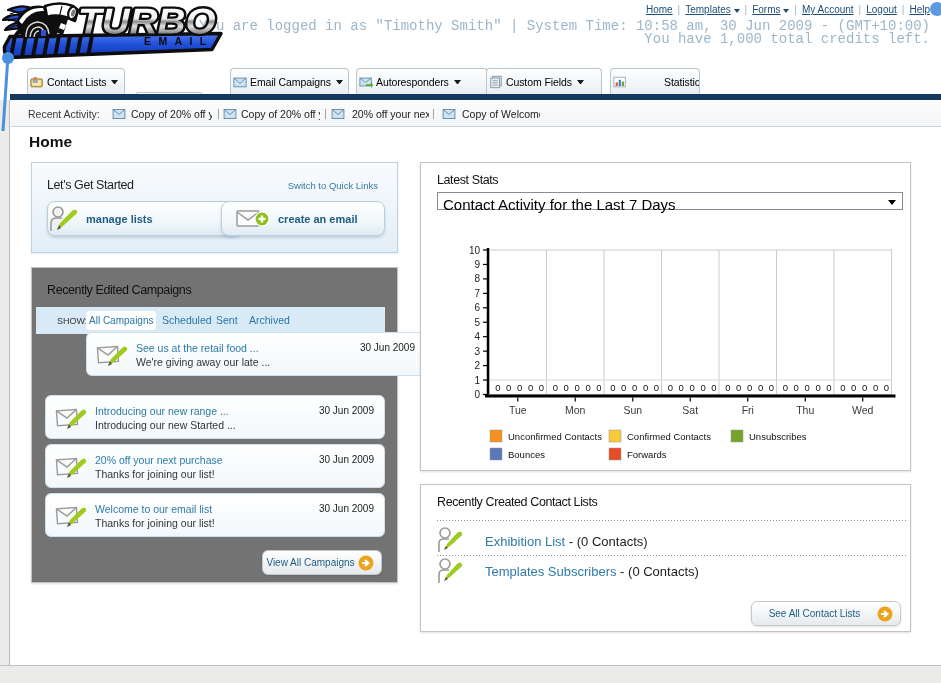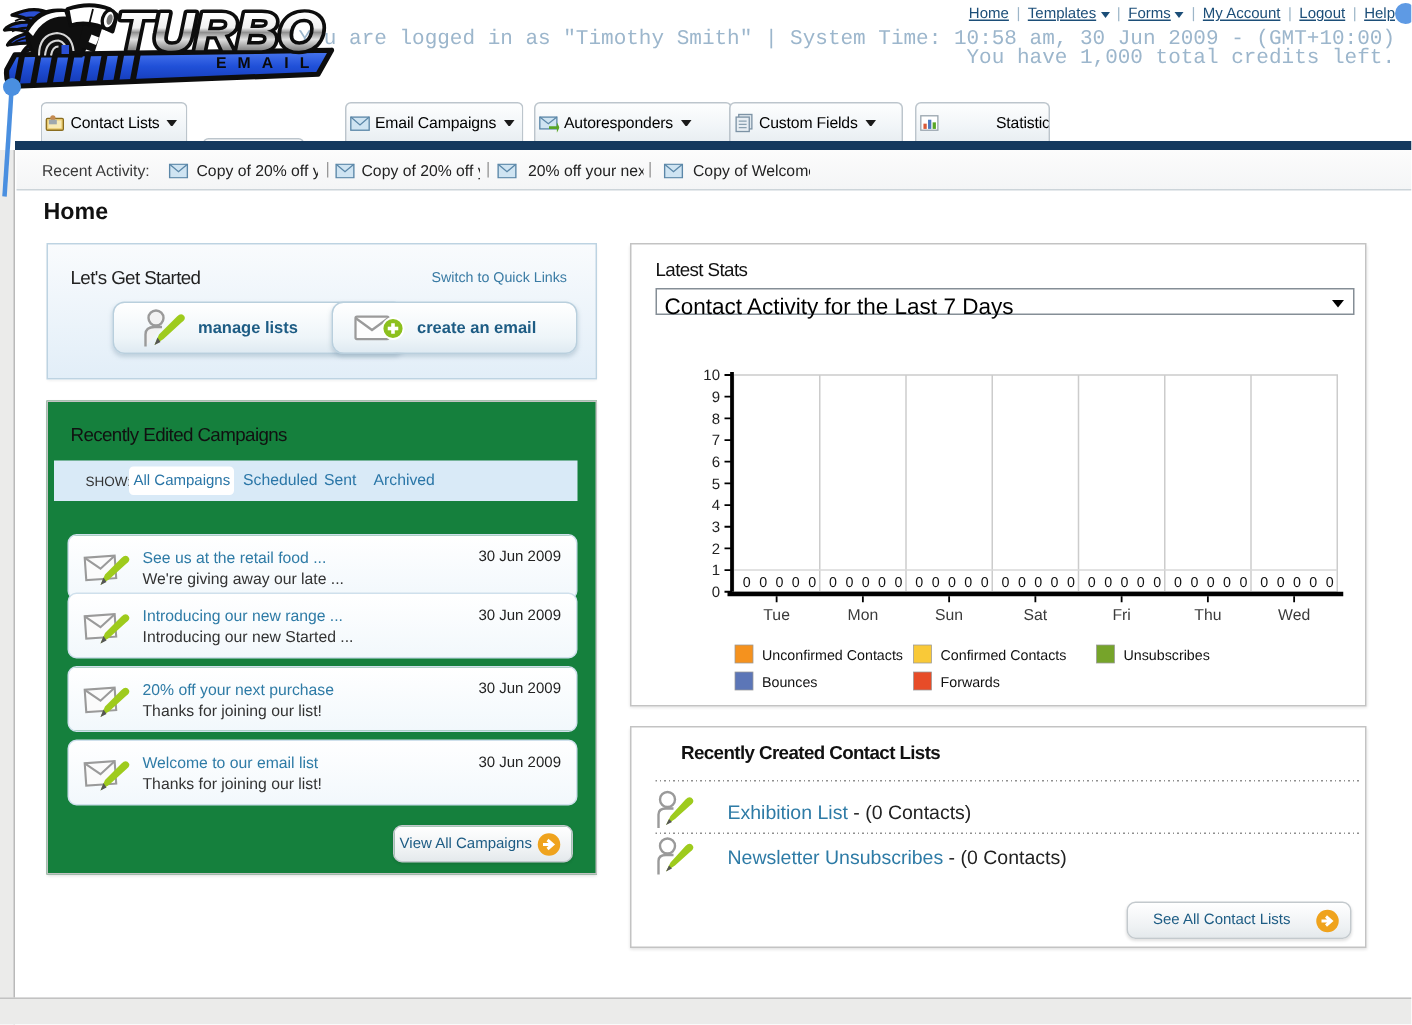--- a/index.html
+++ b/index.html
@@ -32,25 +32,25 @@
 
 #home { left:29px; top:133px; font-size:15.5px; font-weight:bold; color:#111; }
 
 #p1 { left:31px; top:162px; width:367px; height:91px; border:1px solid #bdd3e2;
   background:linear-gradient(#f9fbfd,#e2eef8); box-shadow:0 1px 2px rgba(0,0,0,.08); }
 #p1 h2 { position:absolute; left:15px; top:15px; font-size:12.5px; letter-spacing:-0.4px; font-weight:normal; color:#222; }
 #p1 .switch { position:absolute; right:19px; top:17px; font-size:9.5px; color:#3a7ba4; }
 .bigbtn { position:absolute; top:38px; height:35px; border:1px solid #b9cfdd; border-radius:8px;
   background:linear-gradient(#ffffff,#eef5f9 70%,#dfeaf2); box-shadow:0 2px 3px rgba(120,150,170,.35);
   display:flex; align-items:center; font-size:11px; font-weight:bold; color:#1d5c84; }
-#btn-manage { left:15px; width:195px; padding-left:18px;margin-left:28px; }
+#btn-manage { left:15px; width:195px; padding-left:0; }
 #btn-create { left:189px; width:164px; padding-left:14px; }
 .bigbtn svg { margin-right:8px; flex:0 0 auto; }
 
-#p2 { left:31px; top:267px; width:367px; height:316px; border:1px solid #c3c3c3; background:#15803d;
+#p2 { left:31px; top:267px; width:367px; height:316px; border:1px solid #c3c3c3; background:#737373;
   box-shadow:0 1px 2px rgba(0,0,0,.12); }
 #p2 h2 { position:absolute; left:15px; top:15px; font-size:12.5px; letter-spacing:-0.4px; font-weight:normal; color:#111; }
 #showbar { position:absolute; left:4px; top:39px; width:349px; height:27px; background:#d9eaf7; font-size:10.5px; }
 #showbar .show { position:absolute; left:21px; top:9px; font-size:9px; color:#333; }
 #showbar .pill { position:absolute; left:50px; top:4px; height:19px; line-height:19px; padding:0 3px; background:#fff; border-radius:3px; color:#2a76a7; font-size:10px; }
 #showbar a { color:#2a76a7; text-decoration:none; }
 #showbar .l1 { position:absolute; left:126px; top:7px; }
 #showbar .l2 { position:absolute; left:180px; top:7px; }
 #showbar .l3 { position:absolute; left:213px; top:7px; }
 .crow { position:absolute; left:13px; width:340px; height:44px; border:1px solid #cfe0ec; border-radius:6px;
@@ -68,21 +68,21 @@
 
 #p3 { left:420px; top:162px; width:491px; height:309px; border:1px solid #c3c3c3; background:#fff;
   box-shadow:0 1px 2px rgba(0,0,0,.12); }
 #p3 h2 { position:absolute; left:16px; top:10px; font-size:12.5px; letter-spacing:-0.4px; font-weight:normal; color:#111; }
 #sel { position:absolute; left:16px; top:29px; width:466px; height:18px; border:1px solid #858e96; background:#fff; }
 #sel .st { position:absolute; left:5px; top:3px; font-size:15px; color:#000; }
 #sel .sa { position:absolute; right:6px; top:7px; width:0; height:0; border-left:4px solid transparent; border-right:4px solid transparent; border-top:5px solid #000; }
 
 #p4 { left:420px; top:484px; width:491px; height:148px; border:1px solid #c3c3c3; background:#fff;
   box-shadow:0 1px 2px rgba(0,0,0,.12); }
-#p4 h2 { position:absolute; left:16px; top:10px; font-size:12.5px; letter-spacing:-0.4px; font-weight:bold; color:#111;margin-left:17px; }
+#p4 h2 { position:absolute; left:16px; top:10px; font-size:12.5px; letter-spacing:-0.4px; font-weight:normal; color:#111; }
 .dotline { position:absolute; left:16px; width:469px; height:1px;
   background-image:repeating-linear-gradient(90deg,#8f8f8f 0 1px,transparent 1px 3px); }
 .clitem { position:absolute; left:16px; font-size:13px; color:#222; }
 .clitem a { color:#2e7ba6; text-decoration:none; }
 #seeall { left:330px; top:116px; width:150px; }
 </style>
 </head>
 <body>
 <div id="page">
   <div id="leftstrip" class="abs"></div>
@@ -267,21 +267,21 @@
 
   <div id="p2" class="abs">
     <h2>Recently Edited Campaigns</h2>
     <div id="showbar">
       <span class="show">SHOW:</span>
       <span class="pill">All Campaigns</span>
       <a class="l1" href="#">Scheduled</a>
       <a class="l2" href="#">Sent</a>
       <a class="l3" href="#">Archived</a>
     </div>
-    <div class="crow" style="top:88px;">
+    <div class="crow" style="top:64px;margin-left:41px;">
       <svg class="cicon" width="32" height="30" viewBox="0 0 32 30">
           <g transform="rotate(-4 14 15)">
             <rect x="2" y="7" width="20" height="15" fill="#fbfbfb" stroke="#9a9a9a" stroke-width="1.4"></rect>
             <path d="M2 7 L12 15 L22 7" fill="none" stroke="#9a9a9a" stroke-width="1.4"></path>
           </g>
           <path d="M12 26 L15 19 L26 8 Q29 5 31 8 Q32 10 29 12 L18 22 Z" fill="#9ecb1d"></path>
           <path d="M12 26 L14 21 L16 24 Z" fill="#555"></path>
         </svg>
       <div class="t1">See us at the retail food ...</div>
       <div class="t2">We're giving away our late ...</div>
@@ -453,21 +453,21 @@
       <path d="M8 24 L10 20 L12 22 Z" fill="#555"></path>
     </svg>
     <div class="clitem" style="left:64px;top:49px;"><a href="#">Exhibition List</a> - (0 Contacts)</div>
     <div class="dotline" style="top:70px;"></div>
     <svg class="abs" style="left:15px;top:72px" width="28" height="27" viewBox="0 0 28 27">
       <circle cx="9" cy="7" r="5" fill="none" stroke="#9a9a9a" stroke-width="1.6"></circle>
       <path d="M3 26 L3 17 Q3 13 8 13 L13 13" fill="none" stroke="#9a9a9a" stroke-width="1.6"></path>
       <path d="M8 24 L11 18 L21 7 Q24 4 26 7 Q27 9 24 11 L14 20 Z" fill="#9ecb1d"></path>
       <path d="M8 24 L10 20 L12 22 Z" fill="#555"></path>
     </svg>
-    <div class="clitem" style="left:64px;top:79px;"><a href="#">Newsletter Unsubscribes</a> - (0 Contacts)</div>
+    <div class="clitem" style="left:64px;top:79px;"><a href="#">Templates Subscribers</a> - (0 Contacts)</div>
     <div class="navbtn" id="seeall">
         <span class="txt">See All Contact Lists</span>
       <svg width="16" height="16" viewBox="0 0 16 16">
           <circle cx="8" cy="8" r="7.5" fill="#efa31d"></circle>
           <path d="M4 8 L9 8 M7 5 L10.5 8 L7 11" stroke="#fff" stroke-width="2" fill="none"></path>
         </svg>
     </div>
   </div>
 </div>
 

